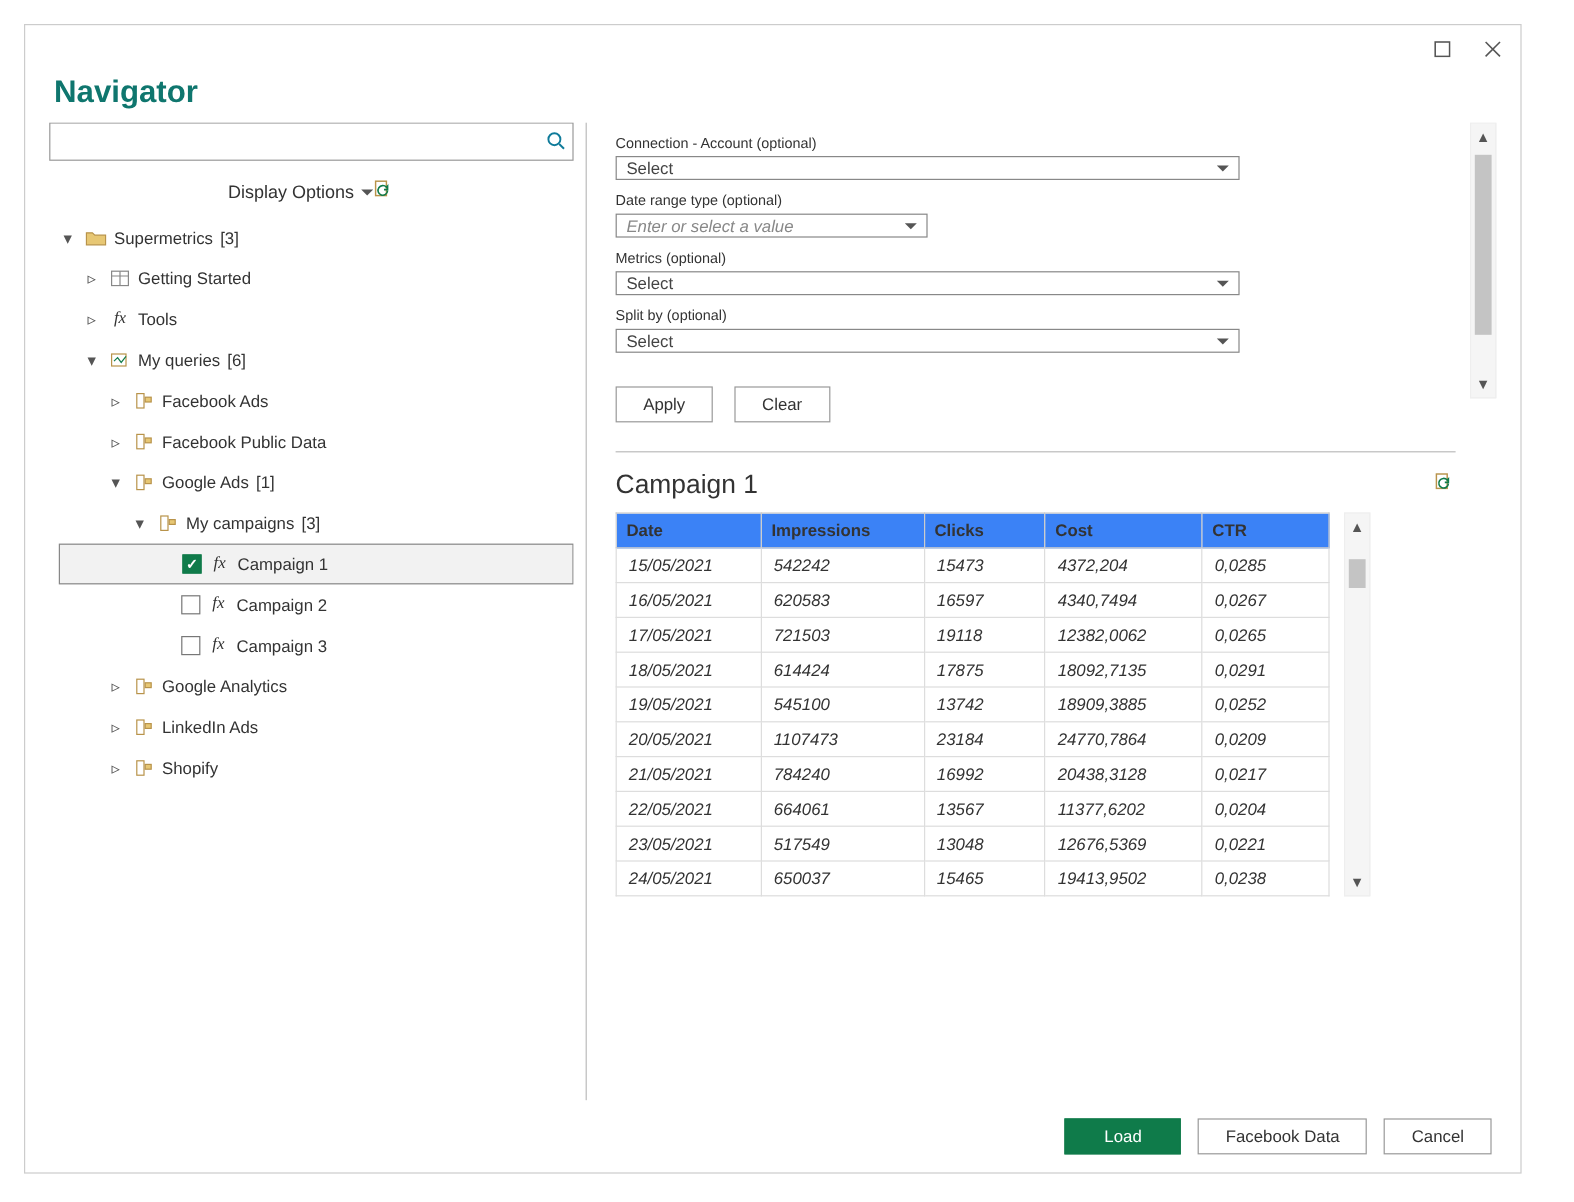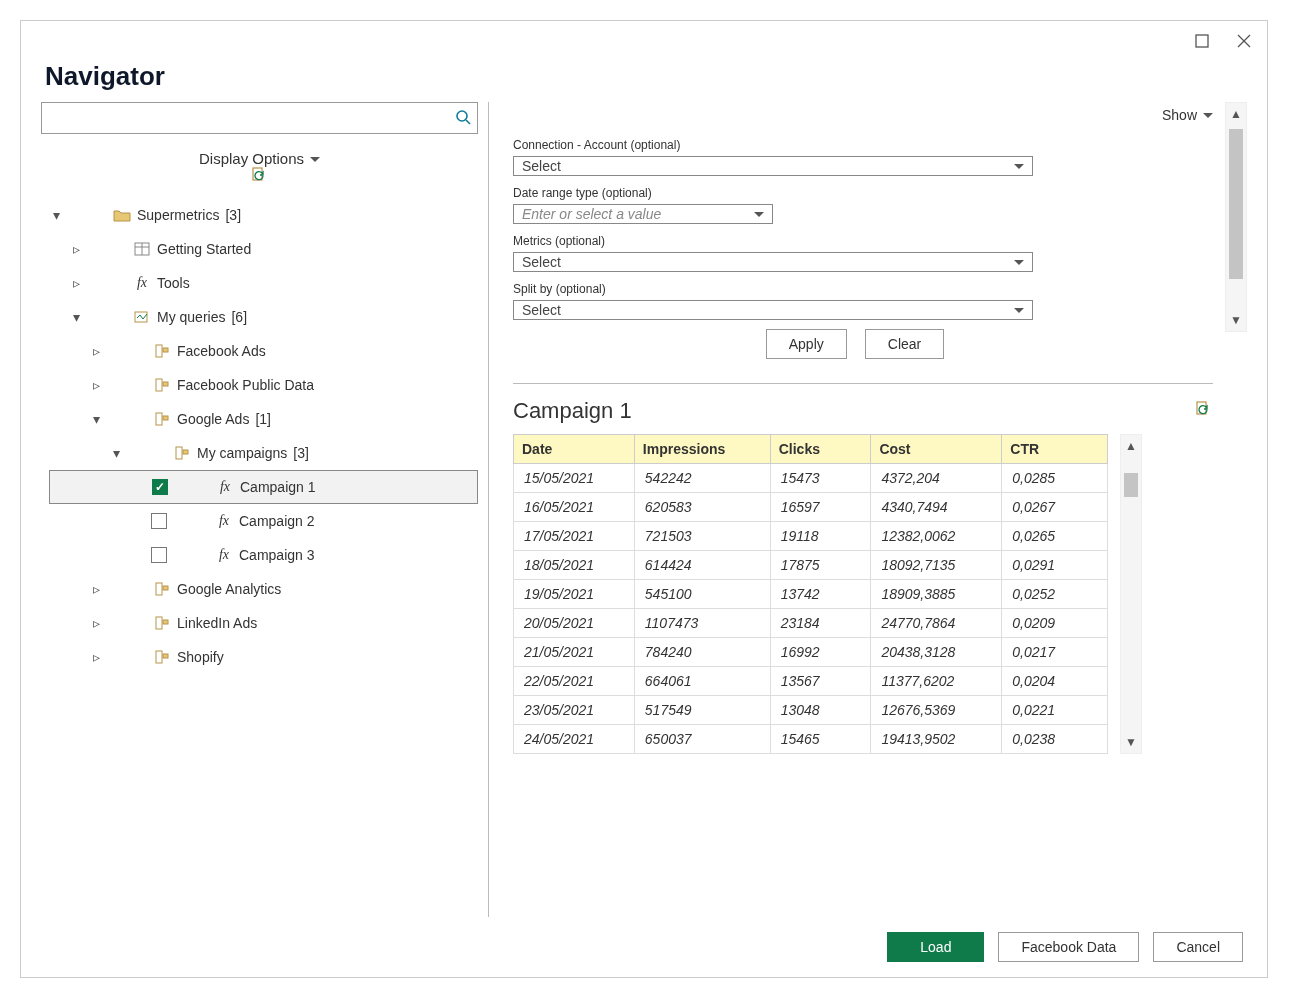--- a/index.html
+++ b/index.html
@@ -25,21 +25,21 @@
     display: flex;
     justify-content: flex-end;
     align-items: center;
     padding-right: 16px;
     gap: 28px;
   }
   .titlebar svg { display:block; }
   .header-title {
     font-size: 26px;
     font-weight: 600;
-    color: #0f172a;
+    color: #0f766e;
     padding: 0 24px 10px 24px;
   }
   .body {
     flex: 1;
     display: flex;
     padding: 0 20px;
     overflow: hidden;
   }
   .left-pane {
     width: 448px;
@@ -58,23 +58,22 @@
   }
   .searchbox input {
     flex:1;
     border:none;
     outline:none;
     font-size:14px;
   }
   .display-options-row {
     display:flex;
     align-items:center;
-    justify-content:flex-end;
+    justify-content:center;
     margin: 6px 0 10px 0;
-    flex-direction: column;
   }
   .display-options {
     font-size: 15px;
     display:flex;
     align-items:center;
     gap:6px;
   }
   .tree {
     flex:1;
     overflow:auto;
@@ -105,21 +104,21 @@
   .chk {
     width: 16px;
     height: 16px;
     border: 1px solid #777;
     display:inline-flex;
     align-items:center;
     justify-content:center;
   }
   .chk.checked { background:#0f7b4a; border-color:#0f7b4a; }
   .chk.checked::after { content:"✓"; color:#fff; font-size:12px; font-weight:bold; }
-  .node-icon { width:18px; height:18px; display:inline-flex; align-items:center; justify-content:center;margin-left:42px; }
+  .node-icon { width:18px; height:18px; display:inline-flex; align-items:center; justify-content:center; }
   .right-pane {
     flex:1;
     display:flex;
     padding-left: 24px;
     position:relative;
   }
   .right-content {
     flex:1;
     display:flex;
     flex-direction:column;
@@ -139,21 +138,21 @@
     height: 20px;
     max-width: 520px;
     display:flex;
     align-items:center;
     justify-content:space-between;
     padding: 0 8px;
     color:#444;
   }
   .form-select.small { max-width: 260px; }
   .form-select .placeholder { color:#888; font-style:italic; }
-  .btn-row { display:flex; gap:18px; margin-top:9px;justify-content:center; }
+  .btn-row { display:flex; gap:18px; margin-top:28px; }
   .btn {
     border: 1px solid #999;
     height: 30px;
     padding: 0 22px;
     background:#fff;
     display:inline-flex;
     align-items:center;
     justify-content:center;
     font-size:14px;
     cursor:pointer;
@@ -177,21 +176,21 @@
     position:relative;
   }
   table.data {
     border-collapse: collapse;
     width: 595px;
     table-layout: fixed;
   }
   table.data th {
     text-align:left;
     font-weight:600;
-    background:#fef9c3;
+    background:#3b82f6;
     border:1px solid #ccc;
     padding: 6px 8px;
     font-size:14px;
   }
   table.data td {
     border:1px solid #ddd;
     padding: 4px 10px;
     font-style: italic;
     font-size:14px;
   }
@@ -405,24 +404,20 @@
                 <rect x="9" y="5" width="5" height="4" fill="#e7c774" stroke="#b8934a"></rect>
               </svg>
             </span>
           <span>Shopify</span>
         </div>
       </div>
     </div>
 
     <div class="right-pane">
       <div class="right-content">
-        <div class="show-row">
-          <span>Show</span>
-          <span class="caret-down"></span>
-        </div>
 
         <div class="form-area">
           <div class="form-label">Connection - Account (optional)</div>
           <div class="form-select">
             <span>Select</span>
             <span class="caret-down"></span>
           </div>
 
           <div class="form-label">Date range type (optional)</div>
           <div class="form-select small">

